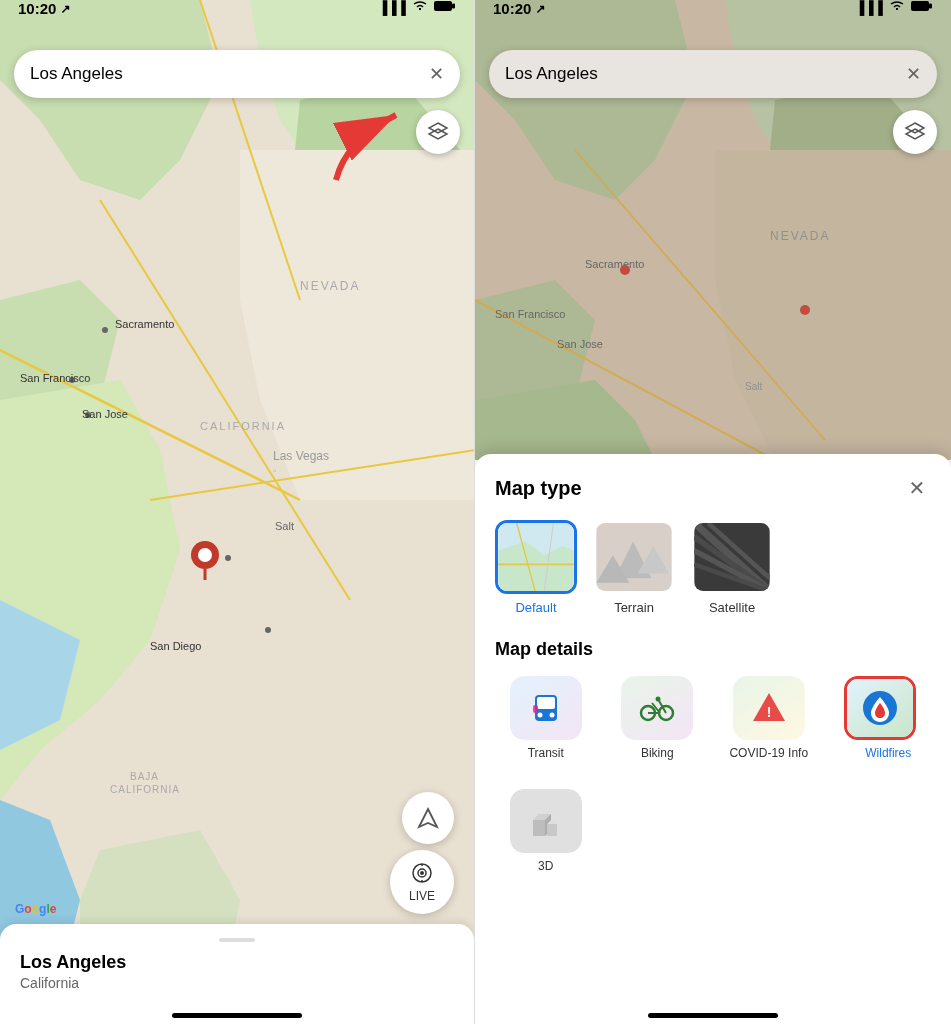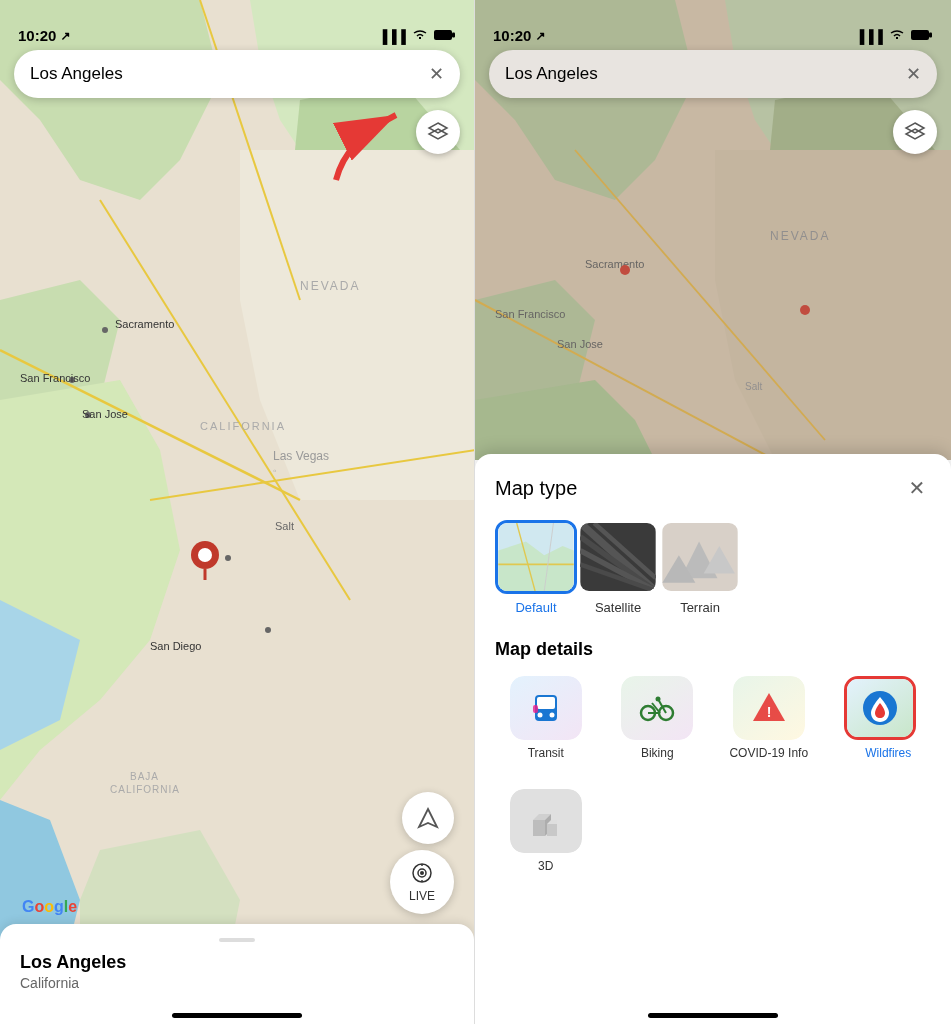--- a/index.html
+++ b/index.html
@@ -32,21 +32,21 @@
     }
 
     
     .status-bar {
       position: absolute;
       top: 0;
       left: 0;
       right: 0;
       height: 44px;
       display: flex;
-      align-items: flex-end;
+      align-items: flex-start;
       justify-content: space-between;
       padding: 0 18px;
       z-index: 100;
     }
     .status-time {
       font-size: 15px;
       font-weight: 600;
       color: #000;
       display: flex;
       align-items: center;
@@ -195,23 +195,23 @@
       height: 5px;
       background: #000;
       border-radius: 3px;
       z-index: 300;
     }
 
     
     .google-logo {
       position: absolute;
       bottom: 108px;
-      left: 22px;
+      left: 15px;
       z-index: 200;
-      font-size: 16px;
+      font-size: 12px;
       font-weight: 700;
     }
     .g-blue { color: #4285F4; }
     .g-red { color: #EA4335; }
     .g-yellow { color: #FBBC05; }
     .g-green { color: #34A853; }
 
     
     .map-type-sheet {
       position: absolute;
@@ -227,37 +227,38 @@
       padding: 20px 20px 16px;
     }
     .sheet-header {
       display: flex;
       align-items: center;
       justify-content: space-between;
       margin-bottom: 18px;
     }
     .sheet-title {
       font-size: 20px;
-      font-weight: 400;
+      font-weight: 700;
       color: #000;
     }
     .sheet-close {
       font-size: 20px;
       color: #666;
       cursor: pointer;
       width: 28px;
       height: 28px;
       display: flex;
       align-items: center;
       justify-content: center;
     }
 
     
     .map-type-row {
       display: flex;
+      gap: 16px;
       margin-bottom: 24px;
     }
     .map-type-item {
       display: flex;
       flex-direction: column;
       align-items: center;
       gap: 6px;
       cursor: pointer;
     }
     .map-type-thumb {
@@ -547,41 +548,41 @@
             <line x1="20" y1="0" x2="40" y2="74" stroke="#e0c850" stroke-width="1.5"></line>
             <line x1="60" y1="0" x2="50" y2="74" stroke="#ccc" stroke-width="1"></line>
           </svg>
         </div>
         <span class="map-type-label selected">Default</span>
       </div>
 
       <div class="map-type-item">
         <div class="map-type-thumb">
           <svg width="100%" height="100%" viewBox="0 0 82 74">
+            <rect width="82" height="74" fill="#d8d0c8"></rect>
+            <polygon points="20,60 40,20 60,60" fill="#bbb"></polygon>
+            <polygon points="45,55 62,25 79,55" fill="#c8c8c8"></polygon>
+            <polygon points="0,65 18,35 36,65" fill="#b8b8b8"></polygon>
+          </svg>
+        </div>
+        <span class="map-type-label">Terrain</span>
+      </div>
+
+      <div class="map-type-item">
+        <div class="map-type-thumb">
+          <svg width="100%" height="100%" viewBox="0 0 82 74">
             <rect width="82" height="74" fill="#3a3a3a"></rect>
             <line x1="0" y1="0" x2="82" y2="74" stroke="#555" stroke-width="8"></line>
             <line x1="0" y1="15" x2="82" y2="74" stroke="#4a4a4a" stroke-width="6"></line>
             <line x1="0" y1="30" x2="82" y2="74" stroke="#555" stroke-width="6"></line>
             <line x1="0" y1="45" x2="82" y2="74" stroke="#4a4a4a" stroke-width="5"></line>
             <line x1="15" y1="0" x2="82" y2="60" stroke="#555" stroke-width="5"></line>
           </svg>
         </div>
         <span class="map-type-label">Satellite</span>
-      </div>
-
-      <div class="map-type-item">
-        <div class="map-type-thumb">
-          <svg width="100%" height="100%" viewBox="0 0 82 74">
-            <rect width="82" height="74" fill="#d8d0c8"></rect>
-            <polygon points="20,60 40,20 60,60" fill="#bbb"></polygon>
-            <polygon points="45,55 62,25 79,55" fill="#c8c8c8"></polygon>
-            <polygon points="0,65 18,35 36,65" fill="#b8b8b8"></polygon>
-          </svg>
-        </div>
-        <span class="map-type-label">Terrain</span>
       </div>
     </div>
 
     <div class="section-title">Map details</div>
 
     <div class="detail-grid">
 
       <div class="detail-item">
         <div class="detail-thumb">
           <div class="icon-base icon-transit">

